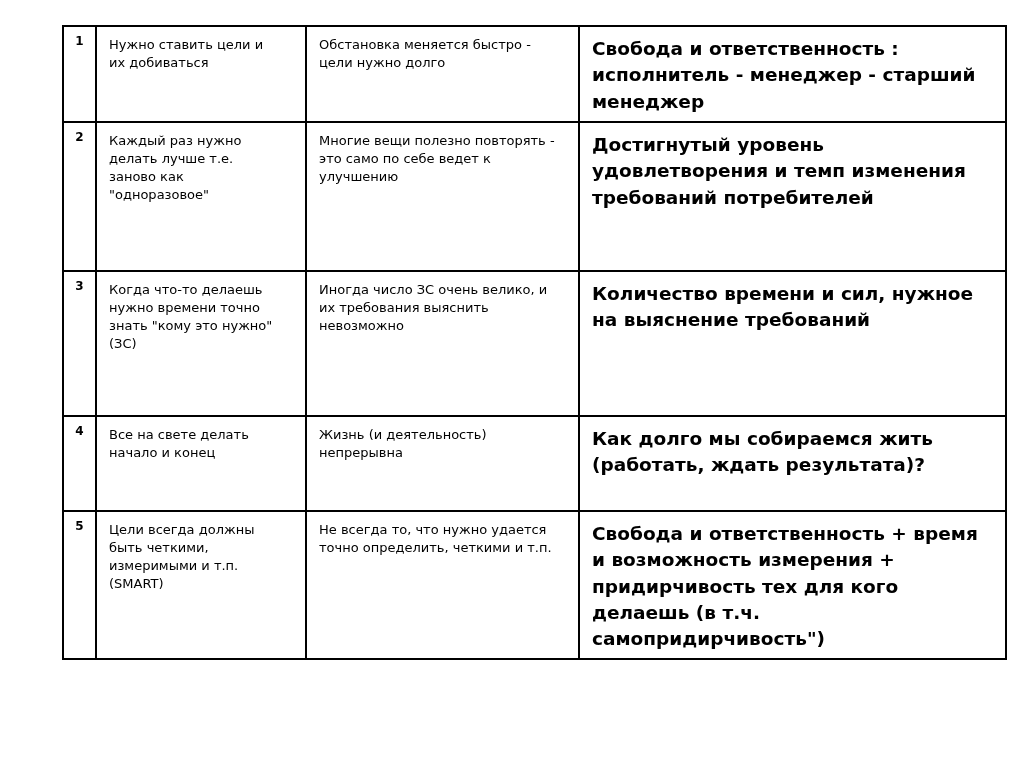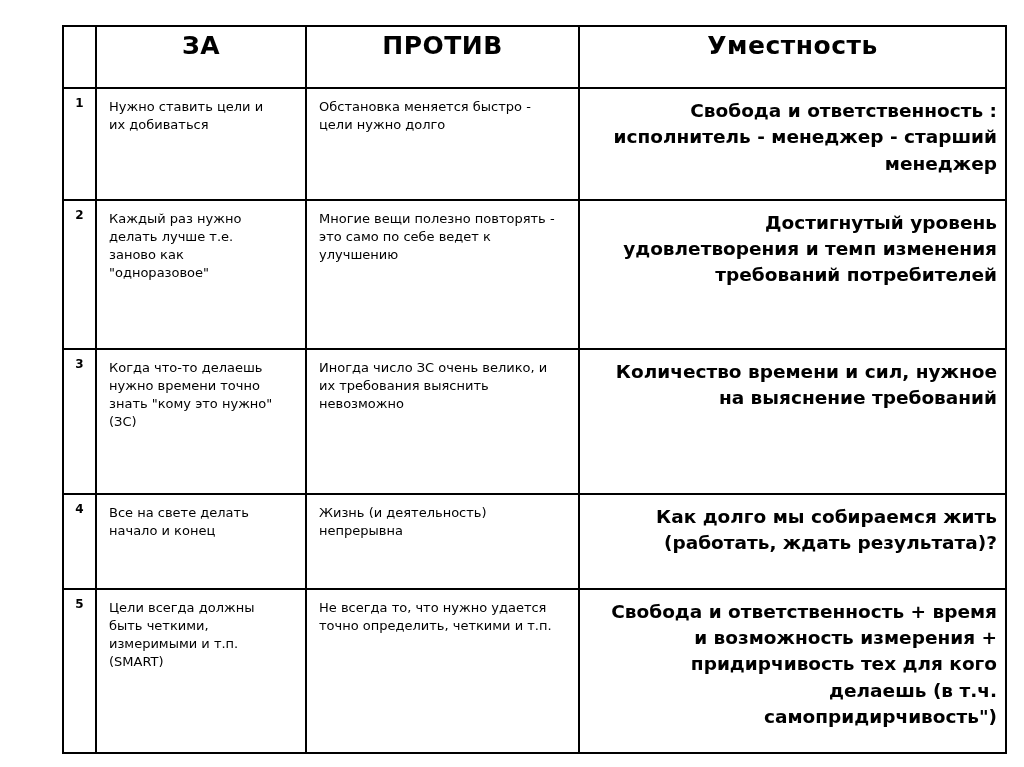--- a/index.html
+++ b/index.html
@@ -55,42 +55,35 @@
     padding-top: 7px;
   }
   td.body-cell {
     font-size: 13px;
     line-height: 1.38;
     padding: 9px 22px 6px 12px;
   }
   td.bold-cell {
     font-weight: bold;
     font-size: 18.5px;
-    padding: 9px 8px 22px 12px;
+    padding: 9px 8px 6px 12px;
     line-height: 1.42;
-    text-align: right;
   }
 </style>
 </head>
 <body>
 
 <table class="slide-table">
   <colgroup>
     <col class="c-num">
     <col class="c-za">
     <col class="c-protiv">
     <col class="c-um">
   </colgroup>
   <tbody>
-    <tr class="header-row">
-      <th class="head-cell"></th>
-      <th class="head-cell">ЗА</th>
-      <th class="head-cell">ПРОТИВ</th>
-      <th class="head-cell">Уместность</th>
-    </tr>
     <tr class="r1">
       <td class="num-cell">1</td>
       <td class="body-cell">Нужно ставить цели и их добиваться</td>
       <td class="body-cell">Обстановка меняется быстро - цели нужно долго</td>
       <td class="bold-cell">Свобода и ответственность : исполнитель - менеджер - старший менеджер</td>
     </tr>
     <tr class="r2">
       <td class="num-cell">2</td>
       <td class="body-cell">Каждый раз нужно делать лучше т.е. заново как "одноразовое"</td>
       <td class="body-cell">Многие вещи полезно повторять - это само по себе ведет к  улучшению</td>

